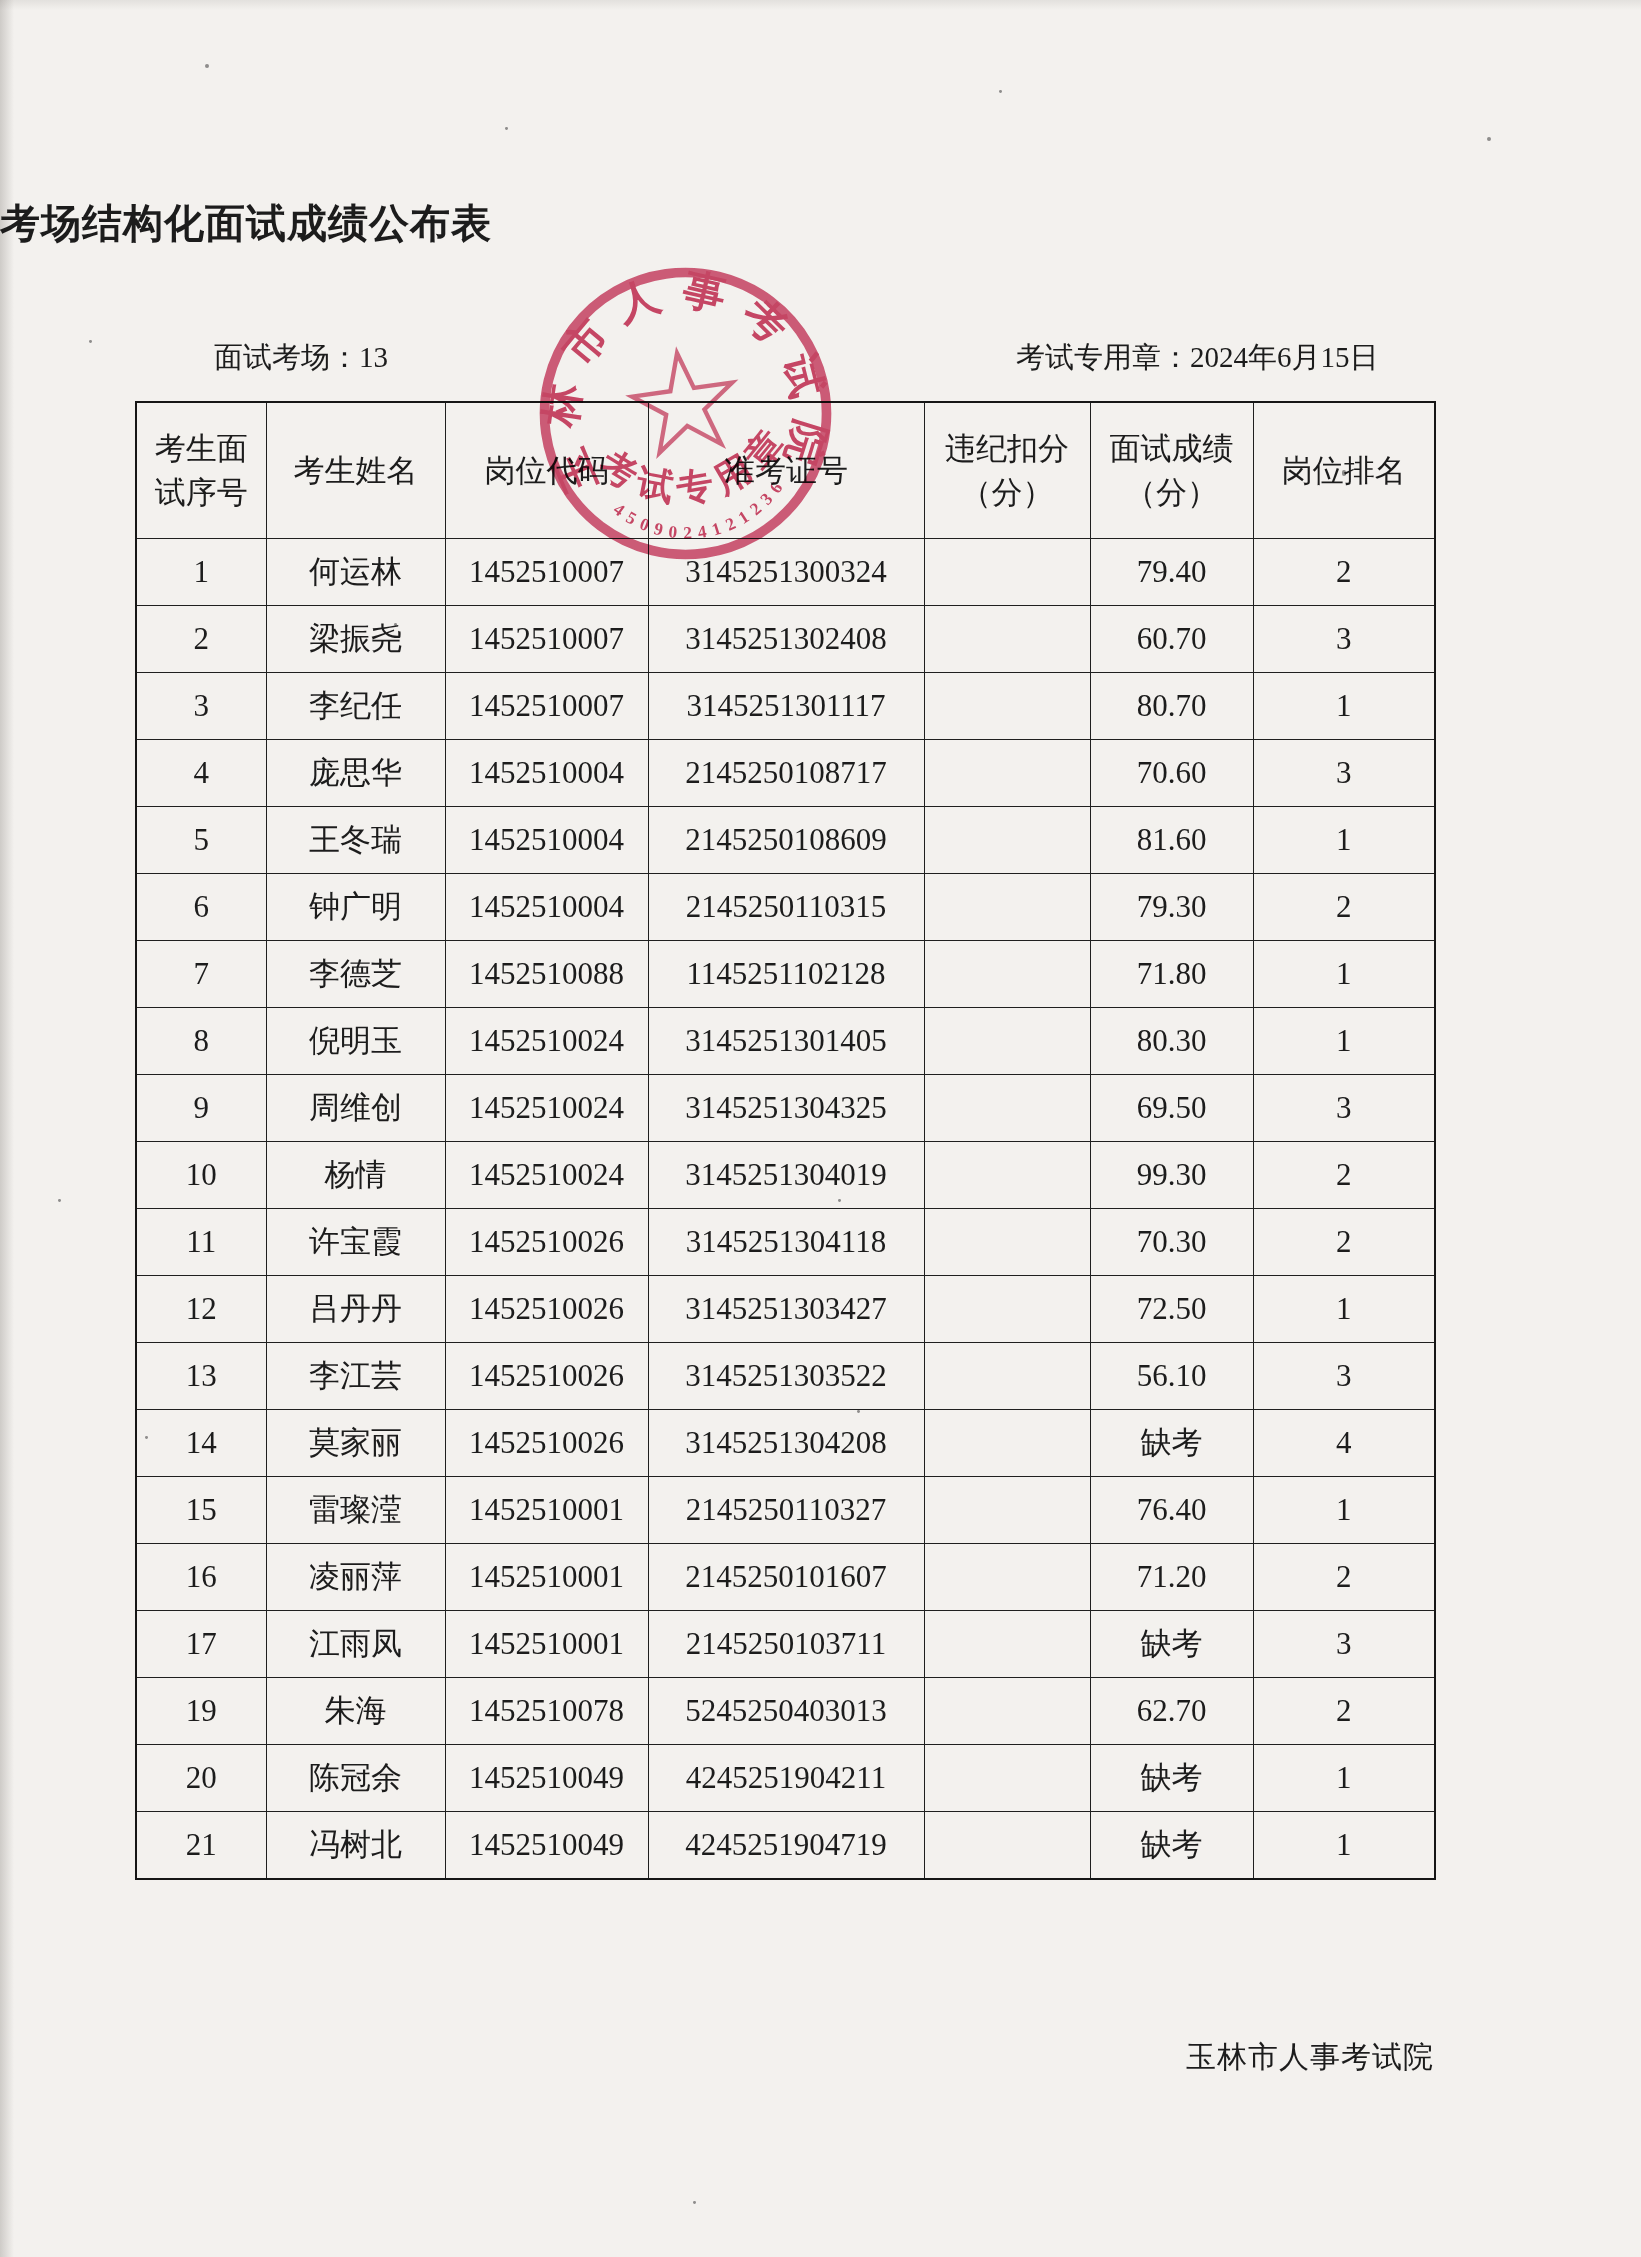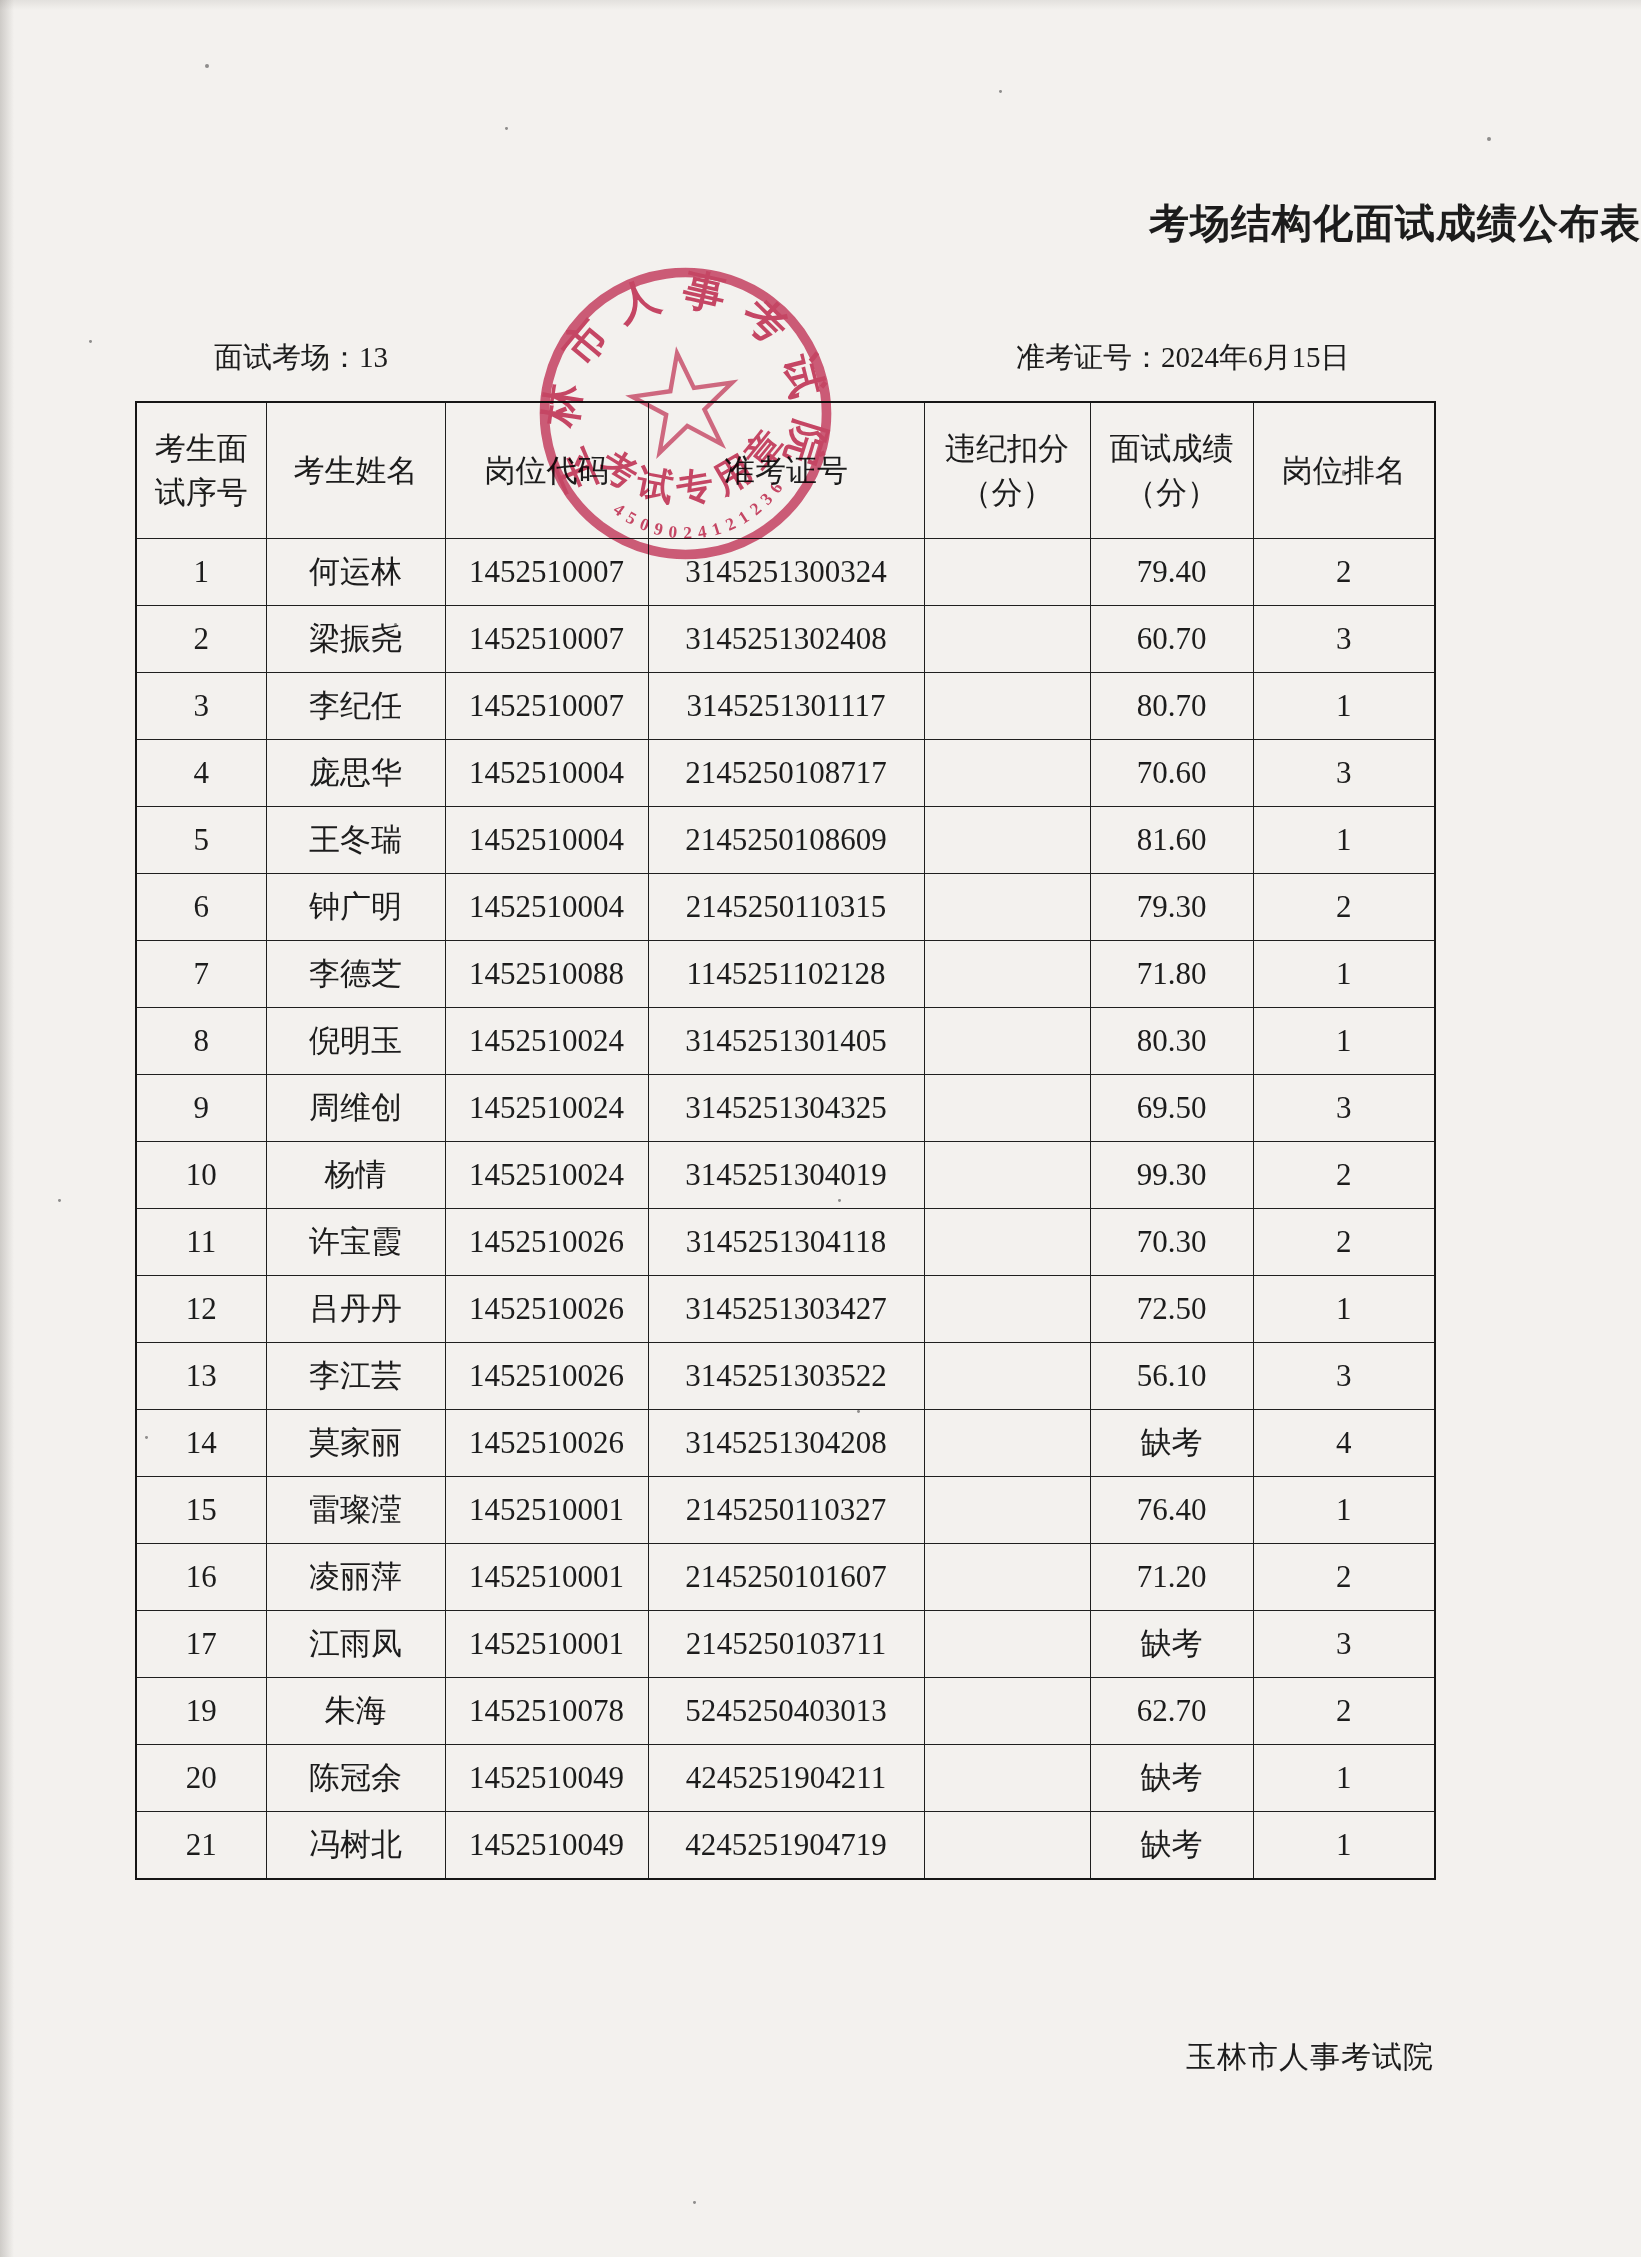--- a/index.html
+++ b/index.html
@@ -12,21 +12,21 @@
   .edge-left{
     position:absolute;left:0;top:0;width:13.5px;height:100%;
     background:linear-gradient(to right, rgba(110,105,100,.28), rgba(110,105,100,0));
   }
   .edge-top{
     position:absolute;left:0;top:0;width:100%;height:9.7px;
     background:linear-gradient(to bottom, rgba(110,105,100,.12), rgba(110,105,100,0));
   }
   .speckle{position:absolute;background:#3a3a3a;border-radius:50%;opacity:.55;}
   .page-title{
-    position:absolute;left:0;top:196px;width:1641px;text-align:right;
+    position:absolute;left:0;top:196px;width:1641px;text-align:left;
     font-size:40px;font-weight:700;letter-spacing:1px;
     font-family:"Liberation Sans","DejaVu Sans",sans-serif;
   }
   .info-line{position:absolute;top:338px;font-size:29px;}
   .info-room{left:214px;}
   .info-date{left:1016px;}
   .info-line .lbl,.info-line .val{display:inline;margin-top:44px;}
   .score-table{
     position:absolute;left:135px;top:401px;width:1300px;
     border-collapse:collapse;table-layout:fixed;
@@ -63,21 +63,21 @@
 <div class="speckle" style="left:394px;top:623px;width:2.9px;height:2.9px;"></div>
 <div class="speckle" style="left:58px;top:1199px;width:2.9px;height:2.9px;"></div>
 <div class="speckle" style="left:145px;top:1436px;width:2.9px;height:2.9px;"></div>
 <div class="speckle" style="left:838px;top:1199px;width:2.9px;height:2.9px;"></div>
 <div class="speckle" style="left:857px;top:1410px;width:2.9px;height:2.9px;"></div>
 <div class="speckle" style="left:693px;top:2201px;width:2.9px;height:2.9px;"></div>
 
 <div class="page-title">考场结构化面试成绩公布表</div>
 
 <div class="info-line info-room"><span class="lbl">面试考场：</span><span class="val">13</span></div>
-<div class="info-line info-date"><span class="lbl">准考证号：</span><span class="val">2024年6月15日</span></div>
+<div class="info-line info-date"><span class="lbl">考试专用章：</span><span class="val">2024年6月15日</span></div>
 
 <table class="score-table">
   <colgroup>
     <col style="width:130px">
       <col style="width:179px">
       <col style="width:203px">
     <col style="width:276px">
       <col style="width:166px">
       <col style="width:163px">
       <col style="width:182px">

